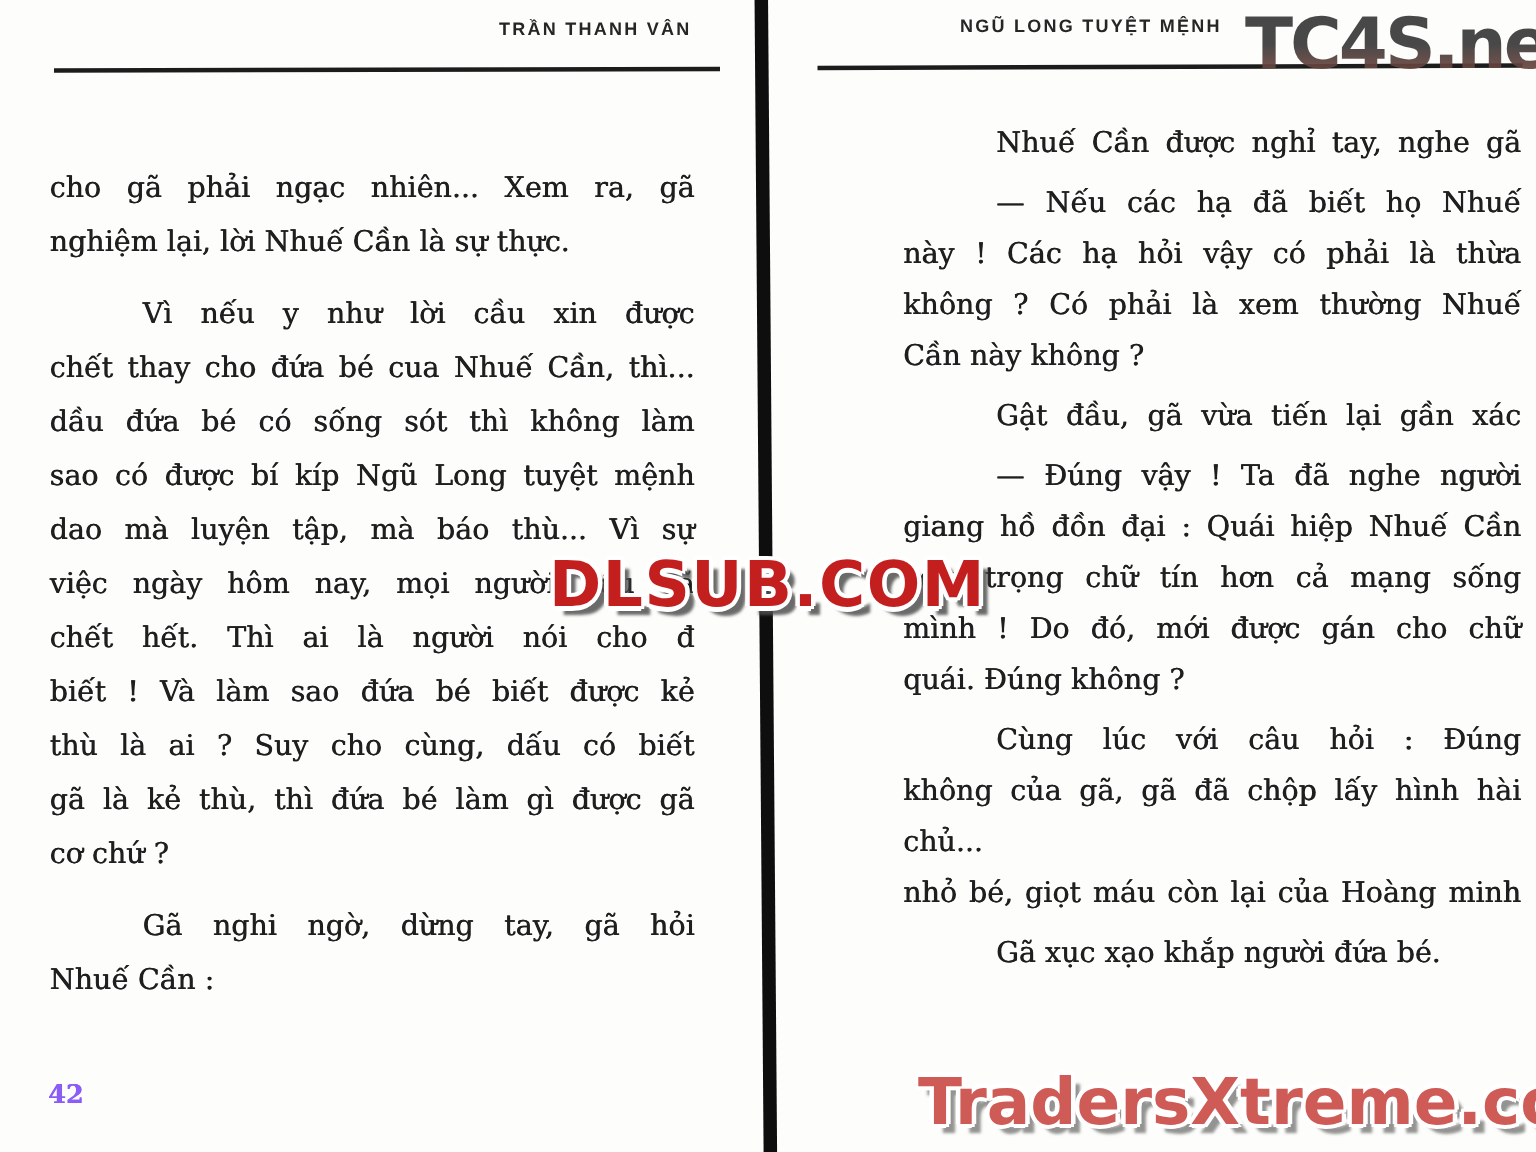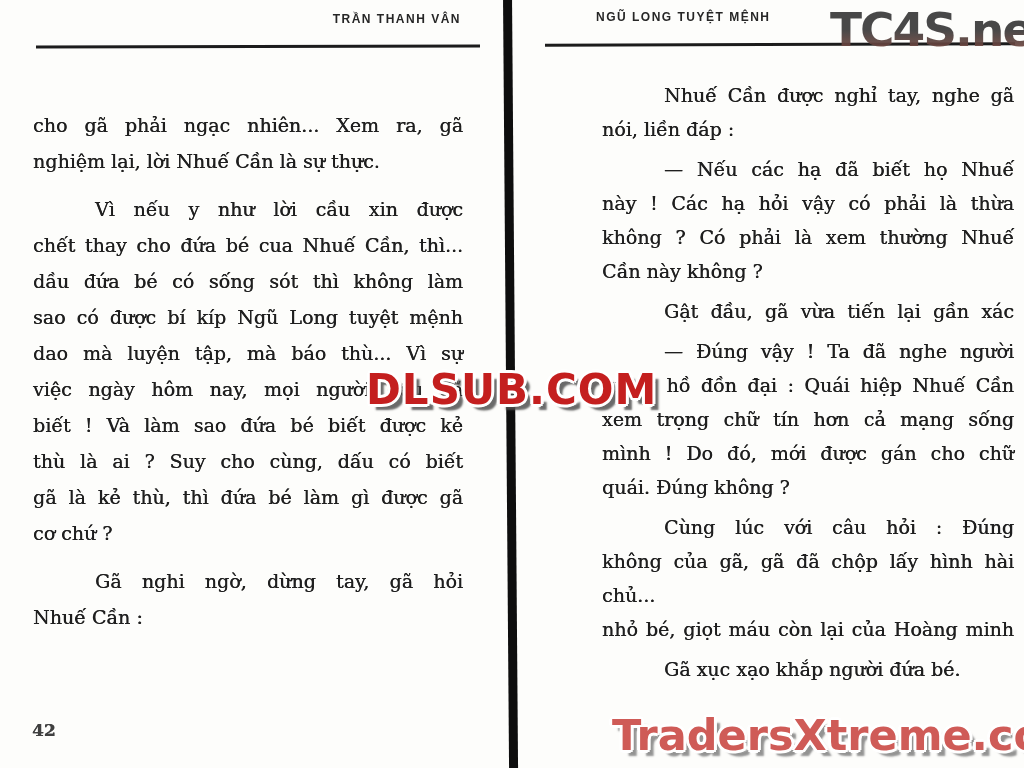--- a/index.html
+++ b/index.html
@@ -10,21 +10,21 @@
     color:#1f1f1f;
   }
   .page{position:absolute;}
   .hdr{
     position:absolute;
     font-family:"Liberation Sans", sans-serif;
     font-weight:bold;font-size:12px;letter-spacing:1.5px;color:#262626;
     white-space:nowrap;
   }
   #hdr-left{top:12px;left:33px;width:428px;text-align:right;}
-  #hdr-right{top:10px;left:596px;}
+  #hdr-right{top:10px;left:640px;}
   .rule{position:absolute;height:3px;background:#1c1c1c;}
   #rule-left{top:45px;left:36px;width:444px;transform:rotate(-0.15deg);}
   #rule-right{top:43px;left:545px;width:470px;transform:rotate(-0.2deg);}
 
   .body-col{position:absolute;}
   #left-body{top:76px;left:33px;width:430px;margin-top:31px;}
   #right-body{top:78px;left:602px;width:412px;}
 
   .line{
     text-align:justify;text-align-last:justify;
@@ -36,21 +36,21 @@
   }
   #left-body .line{height:36px;line-height:36px;}
   #right-body .line{height:34px;line-height:34px;}
   .line.last{text-align-last:left;}
   .line.indent{padding-left:62px;}
   #left-body .para{margin-bottom:12px;}
   #right-body .para{margin-bottom:6px;}
 
   #page-number{
     position:absolute;left:32px;top:720px;
-    font-family:"DejaVu Serif", serif;font-weight:bold;font-size:17px;color:#404040;
+    font-family:"DejaVu Serif", serif;font-weight:bold;font-size:17px;color:#8b5cf6;
     text-shadow:0.3px 0 0 currentColor;
     text-align:center;
   }
 
   .gutter{
     position:absolute;left:503px;top:-4px;width:9px;height:780px;
     background:#0e0e0e;transform:skewX(0.45deg);transform-origin:top left;
   }
 
   .wm{position:absolute;font-family:"DejaVu Sans", sans-serif;font-weight:bold;white-space:nowrap;}
@@ -93,40 +93,40 @@
         <div class="line">cho gã phải ngạc nhiên... Xem ra, gã</div>
         <div class="line last">nghiệm lại, lời Nhuế Cần là sự thực.</div>
       </div>
       <div class="para">
         <div class="line indent">Vì nếu y như lời cầu xin được</div>
         <div class="line">chết thay cho đứa bé cua Nhuế Cần, thì...</div>
         <div class="line">dầu đứa bé có sống sót thì không làm</div>
         <div class="line">sao có được bí kíp Ngũ Long tuyệt mệnh</div>
         <div class="line">dao mà luyện tập, mà báo thù... Vì sự</div>
         <div class="line">việc ngày hôm nay, mọi người đều đã</div>
+        <div class="line">chết hết. Thì ai là người nói cho đ</div>
         <div class="line">biết ! Và làm sao đứa bé biết được kẻ</div>
         <div class="line">thù là ai ? Suy cho cùng, dấu có biết</div>
         <div class="line">gã là kẻ thù, thì đứa bé làm gì được gã</div>
         <div class="line last">cơ chứ ?</div>
       </div>
       <div class="para">
         <div class="line indent">Gã nghi ngờ, dừng tay, gã hỏi</div>
         <div class="line last">Nhuế Cần :</div>
       </div>
     </div>
   <div id="page-number">42</div>
 </div>
 
 <div class="page">
   <div class="hdr" id="hdr-right">NGŨ LONG TUYỆT MỆNH</div>
   <div class="rule" id="rule-right"></div>
   <div class="body-col" id="right-body">
       <div class="para">
         <div class="line indent">Nhuế Cần được nghỉ tay, nghe gã</div>
-        <div class="line last">nói, liền đáp :</div>
       </div>
       <div class="para">
         <div class="line indent">— Nếu các hạ đã biết họ Nhuế</div>
         <div class="line">này ! Các hạ hỏi vậy có phải là thừa</div>
         <div class="line">không ? Có phải là xem thường Nhuế</div>
         <div class="line last">Cần này không ?</div>
       </div>
       <div class="para">
         <div class="line indent">Gật đầu, gã vừa tiến lại gần xác</div>
       </div>

